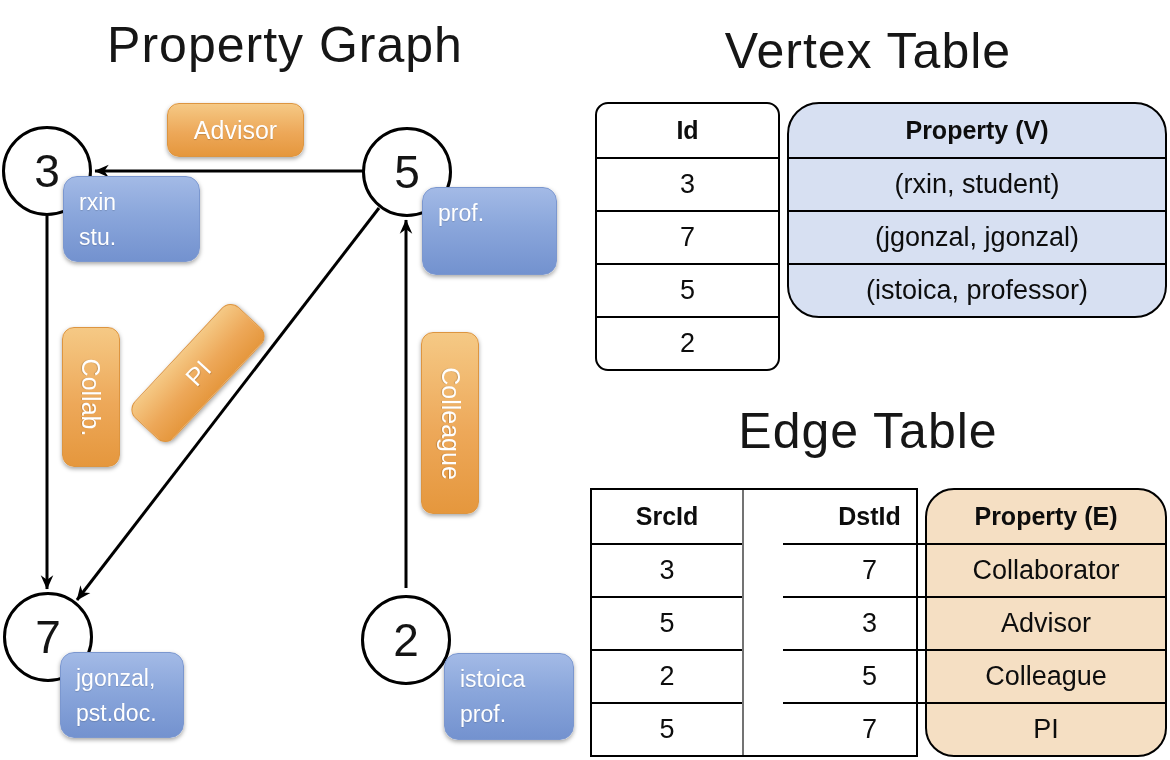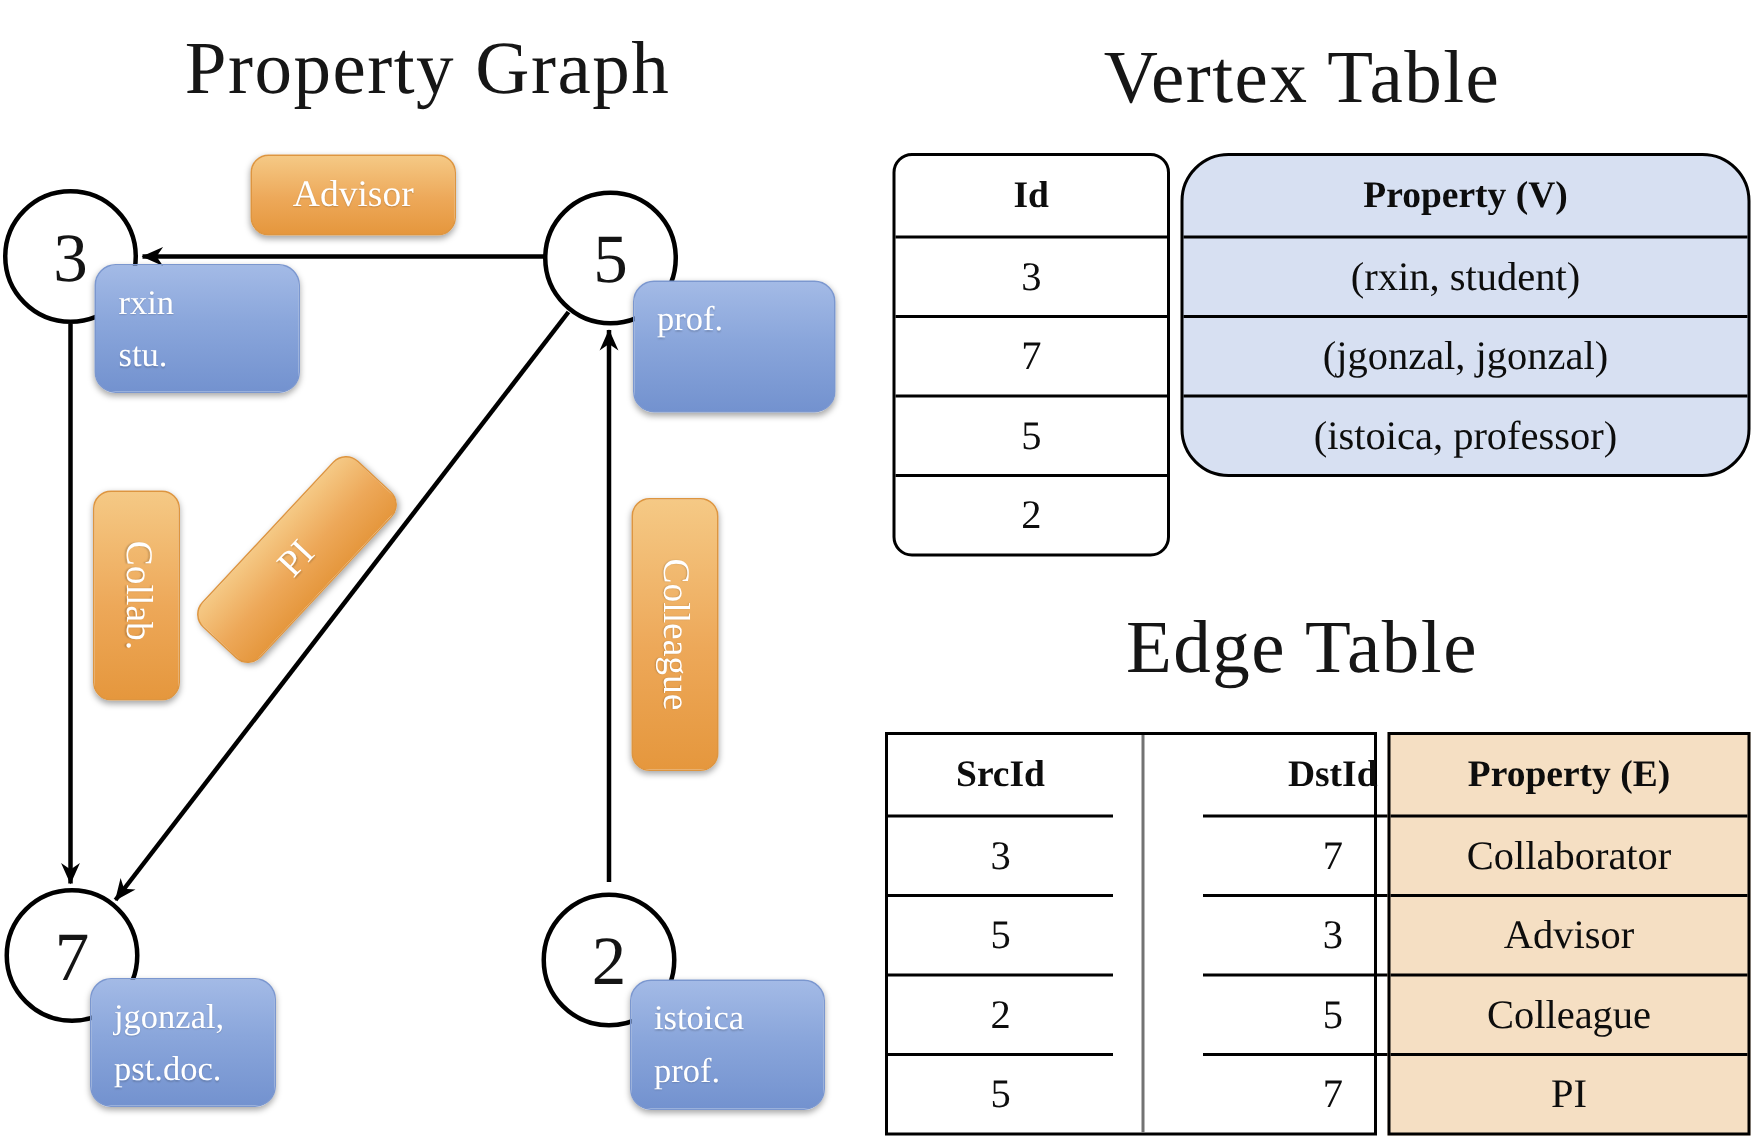--- a/index.html
+++ b/index.html
@@ -1,18 +1,18 @@
 <!DOCTYPE html>
 <html><head>
 <meta charset="utf-8">
 <style>
   html,body{margin:0;padding:0;background:#fff;}
   .stage{
     position:relative;width:1170px;height:760px;background:#fff;overflow:hidden;
-    font-family:Liberation Serif, serif;color:#111;
+    font-family:Liberation Sans, sans-serif;color:#111;
   }
   .title{
     position:absolute;text-align:center;font-size:50px;font-weight:400;
     color:#161616;letter-spacing:1px;white-space:nowrap;
   }
   
   .edges{position:absolute;left:0;top:0;z-index:1;}
   .node{
     position:absolute;width:90px;height:90px;border-radius:50%;
     background:#fff;border:3.5px solid #000;box-sizing:border-box;
@@ -41,21 +41,21 @@
   }
   .tcol .cell{
     height:53px;border-top:2px solid #000;box-sizing:border-box;
     display:flex;align-items:center;justify-content:center;
     font-size:27px;color:#0d0d0d;white-space:nowrap;
   }
   .tcol .cell:first-child{border-top:none;}
   .tcol .cell.hdr{font-weight:700;font-size:25px;}
   .fill-blue{background:#d7e0f2;border-radius:32px;}
   .fill-tan{background:#f5dfc3;}
-  .twocol{display:flex;gap:19px;}
+  .twocol{display:flex;}
   .twocol .subcol{flex:0 0 auto;}
   .twocol .subcol + .subcol{border-left:2px solid #737373;padding-left:39px;}
 </style>
 </head>
 <body>
 
 <div class="stage">
 
   <div class="title" style="left:0;top:16px;width:570px;">Property Graph</div>
   <div class="title" style="left:598px;top:22px;width:540px;">Vertex Table</div>
@@ -103,21 +103,21 @@
     <span>rxin</span>
     <span>stu.</span>
   </div>
   <div class="vbox" style="left:422px;top:187px;width:135px;height:88px;">
     <span>prof.</span>
   </div>
   <div class="vbox" style="left:60px;top:652px;width:124px;height:86px;">
     <span>jgonzal,</span>
     <span>pst.doc.</span>
   </div>
-  <div class="vbox" style="left:420px;top:653px;width:130px;height:87px;">
+  <div class="vbox" style="left:444px;top:653px;width:130px;height:87px;">
     <span>istoica</span>
     <span>prof.</span>
   </div>
 
   <div class="tcol" style="left:595px;top:102px;width:185px;border-radius:13px;">
     <div class="cell hdr">Id</div>
     <div class="cell">3</div>
     <div class="cell">7</div>
     <div class="cell">5</div>
     <div class="cell">2</div>
@@ -140,21 +140,21 @@
     </div>
     <div class="subcol" style="width:173px;">
       <div class="cell hdr">DstId</div>
       <div class="cell">7</div>
       <div class="cell">3</div>
       <div class="cell">5</div>
       <div class="cell">7</div>
     </div>
   </div>
 
-  <div class="tcol fill-tan" style="left:925px;top:488px;width:242px;">
+  <div class="tcol fill-tan" style="left:925px;top:488px;width:242px;border-radius:29px;">
     <div class="cell hdr">Property (E)</div>
     <div class="cell">Collaborator</div>
     <div class="cell">Advisor</div>
     <div class="cell">Colleague</div>
     <div class="cell">PI</div>
   </div>
 
 </div>
 
 </body></html>

